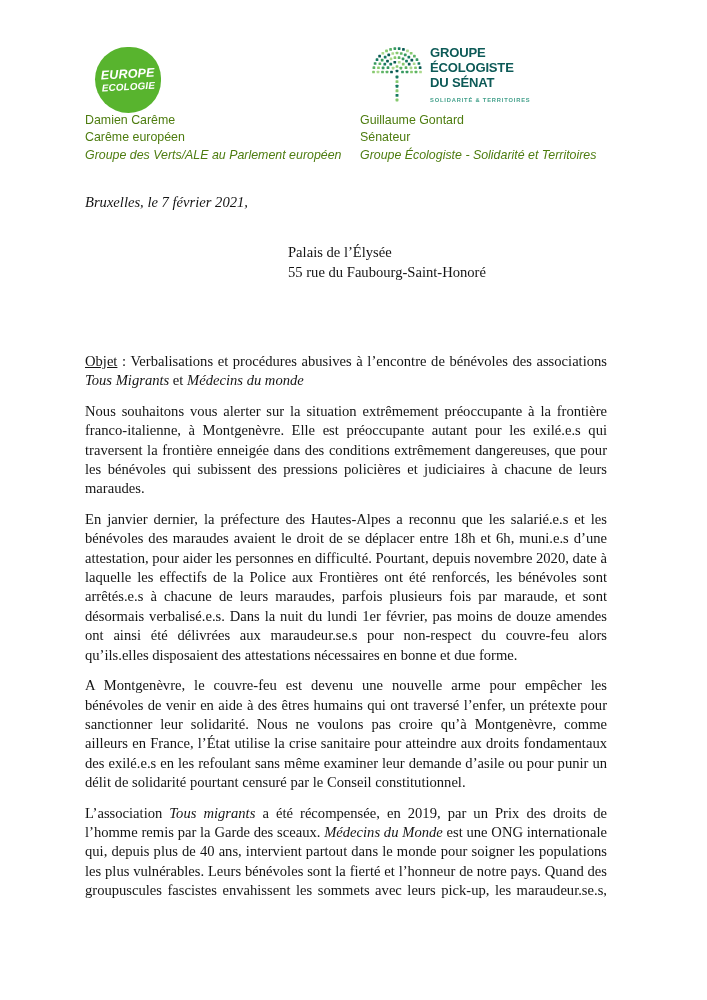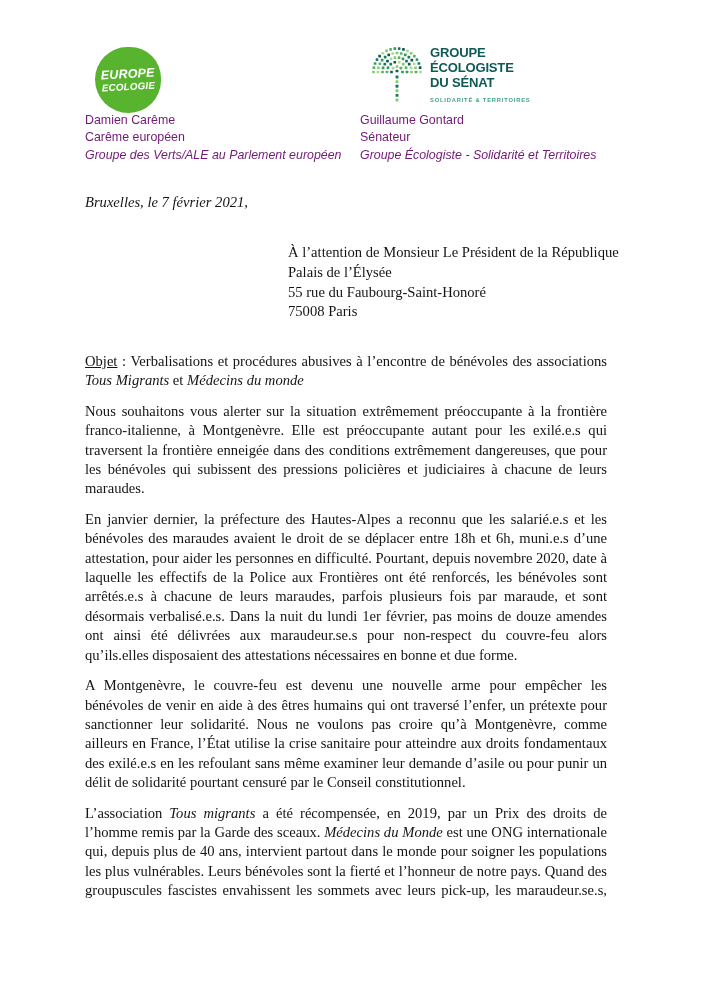--- a/index.html
+++ b/index.html
@@ -23,21 +23,21 @@
     color:#fff;font-family:"Liberation Sans", sans-serif;
     font-weight:bold;font-style:italic;text-align:center;
     transform:rotate(-3deg);line-height:1;
   }
   .ee-text .l1{font-size:12.5px;letter-spacing:.2px;}
   .ee-text .l2{font-size:9.8px;letter-spacing:.2px;margin-top:1px;}
 
   .sender{
     position:absolute;top:112px;
     font-family:"Liberation Sans", sans-serif;
-    font-size:12.4px;line-height:17.3px;color:#701a75;
+    font-size:12.4px;line-height:17.3px;color:#4d7c0f;
   }
   .sender .group{font-style:italic;}
   .sender-left{left:85px;}
   .sender-right{left:360px;}
 
   .senat-tree{position:absolute;left:371px;top:43px;}
   .senat-wordmark{
     position:absolute;left:430px;top:45px;
     font-family:"Liberation Sans", sans-serif;
     font-weight:bold;font-size:13.6px;line-height:15.2px;
@@ -160,24 +160,22 @@
   </div>
   <div class="sender sender-right">
     <div>Guillaume Gontard</div>
     <div>Sénateur</div>
     <div class="group">Groupe Écologiste - Solidarité et Territoires</div>
   </div>
 
   <div class="dateline">Bruxelles, le 7 février 2021,</div>
 
   <div class="recipient">
-    <div>À l’attention de Monsieur Le Président de la République</div>
     <div>Palais de l’Élysée</div>
     <div>55 rue du Faubourg-Saint-Honoré</div>
-    <div>75008 Paris</div>
   </div>
 
   <div class="letter-body">
     <p><span style="text-decoration: underline;">Objet</span><span> : Verbalisations et procédures abusives à l’encontre de bénévoles des associations </span><span style="font-style: italic;">Tous Migrants</span><span> et </span><span style="font-style: italic;">Médecins du monde</span></p>
     <p><span>Nous souhaitons vous alerter sur la situation extrêmement préoccupante à la frontière franco-italienne, à Montgenèvre. Elle est préoccupante autant pour les exilé.e.s qui traversent la frontière enneigée dans des conditions extrêmement dangereuses, que pour les bénévoles qui subissent des pressions policières et judiciaires à chacune de leurs maraudes.</span></p>
     <p><span>En janvier dernier, la préfecture des Hautes-Alpes a reconnu que les salarié.e.s et les bénévoles des maraudes avaient le droit de se déplacer entre 18h et 6h, muni.e.s d’une attestation, pour aider les personnes en difficulté. Pourtant, depuis novembre 2020, date à laquelle les effectifs de la Police aux Frontières ont été renforcés, les bénévoles sont arrêtés.e.s à chacune de leurs maraudes, parfois plusieurs fois par maraude, et sont désormais verbalisé.e.s. Dans la nuit du lundi 1er février, pas moins de douze amendes ont ainsi été délivrées aux maraudeur.se.s pour non-respect du couvre-feu alors qu’ils.elles disposaient des attestations nécessaires en bonne et due forme.</span></p>
     <p><span>A Montgenèvre, le couvre-feu est devenu une nouvelle arme pour empêcher les bénévoles de venir en aide à des êtres humains qui ont traversé l’enfer, un prétexte pour sanctionner leur solidarité. Nous ne voulons pas croire qu’à Montgenèvre, comme ailleurs en France, l’État utilise la crise sanitaire pour atteindre aux droits fondamentaux des exilé.e.s en les refoulant sans même examiner leur demande d’asile ou pour punir un délit de solidarité pourtant censuré par le Conseil constitutionnel.</span></p>
     <p class="cont"><span>L’association </span><span style="font-style: italic;">Tous migrants</span><span> a été récompensée, en 2019, par un Prix des droits de l’homme remis par la Garde des sceaux. </span><span style="font-style: italic;">Médecins du Monde</span><span> est une ONG internationale qui, depuis plus de 40 ans, intervient partout dans le monde pour soigner les populations les plus vulnérables. Leurs bénévoles sont la fierté et l’honneur de notre pays. Quand des groupuscules fascistes envahissent les sommets avec leurs pick-up, les maraudeur.se.s,</span></p>
   </div>
 

